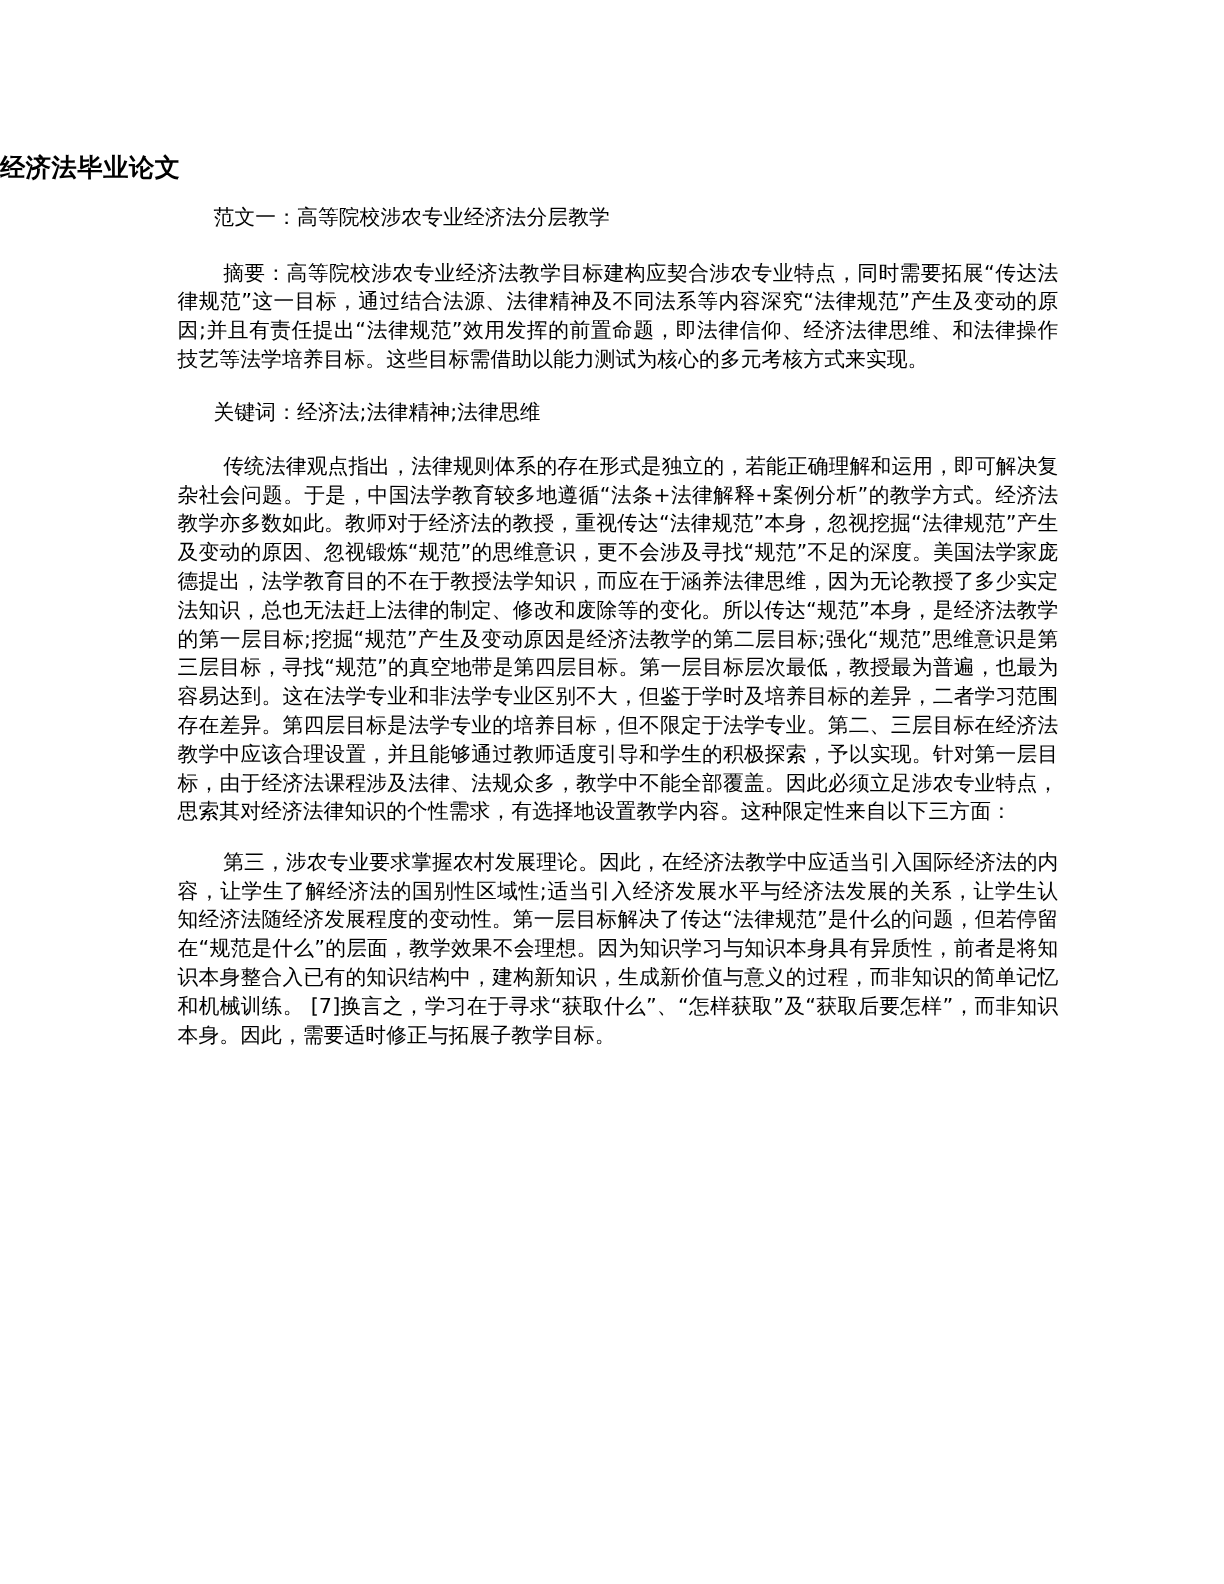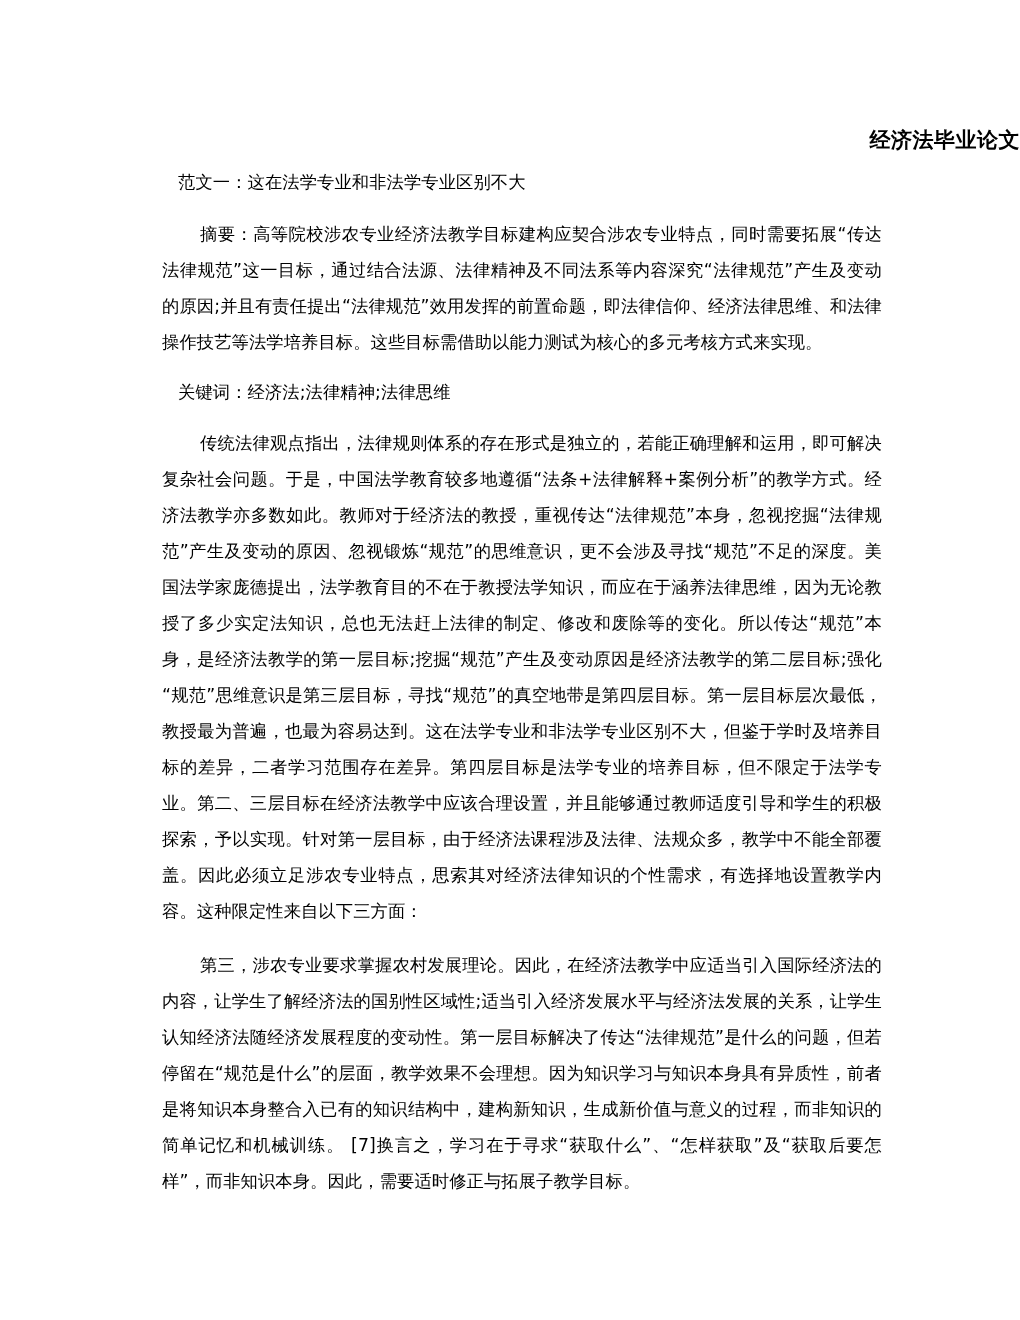--- a/index.html
+++ b/index.html
@@ -20,37 +20,37 @@
     height: 1320px;
     box-sizing: border-box;
     background: #ffffff;
     overflow: hidden;
   }
   .doc-title {
     position: absolute;
     left: 0;
     top: 112px;
     width: 1020px;
-    text-align: right;
+    text-align: left;
     font-family: Liberation Serif, serif;
     font-weight: bold;
     font-size: 21px;
     letter-spacing: 0.5px;
     line-height: 28px;
   }
   .body-block {
     position: absolute;
     left: 148px;
     top: 168px;
     width: 734px;
   }
   p.para {
-    margin: 0 0 18px 14px;
+    margin: 0 0 18px 0;
     font-size: 17.3px;
-    line-height: 36px;
+    line-height: 24px;
     text-align: justify;
     text-justify: inter-ideograph;
     word-break: break-all;
     letter-spacing: 0.1px;
   }
   p.indent {
     text-indent: 38px;
   }
   p.tight {
     margin-bottom: 17px;
@@ -67,21 +67,21 @@
 </style>
 </head>
 <body>
 
 <div class="page">
 
   <h1 class="doc-title">经济法毕业论文</h1>
 
   <div class="body-block">
 
-    <p class="para heading-line">范文一：这在法学专业和非法学专业区别不大</p>
+    <p class="para heading-line">范文一：高等院校涉农专业经济法分层教学</p>
 
     <p class="para indent">摘要：高等院校涉农专业经济法教学目标建构应契合涉农专业特点，同时需要拓展“传达法律规范”这一目标，通过结合法源、法律精神及不同法系等内容深究“法律规范”产生及变动的原因;并且有责任提出“法律规范”效用发挥的前置命题，即法律信仰、经济法律思维、和法律操作技艺等法学培养目标。这些目标需借助以能力测试为核心的多元考核方式来实现。</p>
 
     <p class="para heading-line">关键词：经济法;法律精神;法律思维</p>
 
 
     <p class="para indent">传统法律观点指出，法律规则体系的存在形式是独立的，若能正确理解和运用，即可解决复杂社会问题。于是，中国法学教育较多地遵循“法条+法律解释+案例分析”的教学方式。经济法教学亦多数如此。教师对于经济法的教授，重视传达“法律规范”本身，忽视挖掘“法律规范”产生及变动的原因、忽视锻炼“规范”的思维意识，更不会涉及寻找“规范”不足的深度。美国法学家庞德提出，法学教育目的不在于教授法学知识，而应在于涵养法律思维，因为无论教授了多少实定法知识，总也无法赶上法律的制定、修改和废除等的变化。所以传达“规范”本身，是经济法教学的第一层目标;挖掘“规范”产生及变动原因是经济法教学的第二层目标;强化“规范”思维意识是第三层目标，寻找“规范”的真空地带是第四层目标。第一层目标层次最低，教授最为普遍，也最为容易达到。这在法学专业和非法学专业区别不大，但鉴于学时及培养目标的差异，二者学习范围存在差异。第四层目标是法学专业的培养目标，但不限定于法学专业。第二、三层目标在经济法教学中应该合理设置，并且能够通过教师适度引导和学生的积极探索，予以实现。针对第一层目标，由于经济法课程涉及法律、法规众多，教学中不能全部覆盖。因此必须立足涉农专业特点，思索其对经济法律知识的个性需求，有选择地设置教学内容。这种限定性来自以下三方面：</p>
 
 
 

